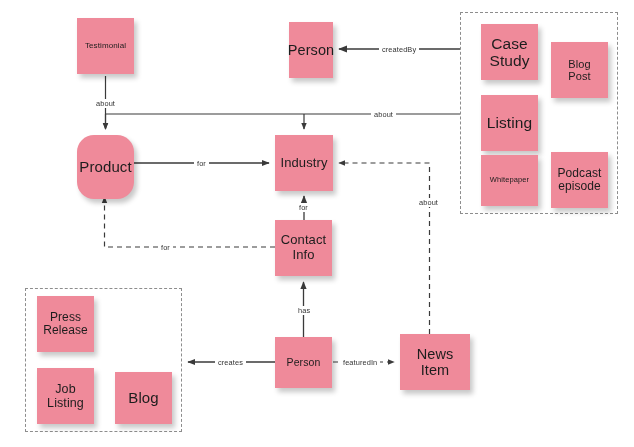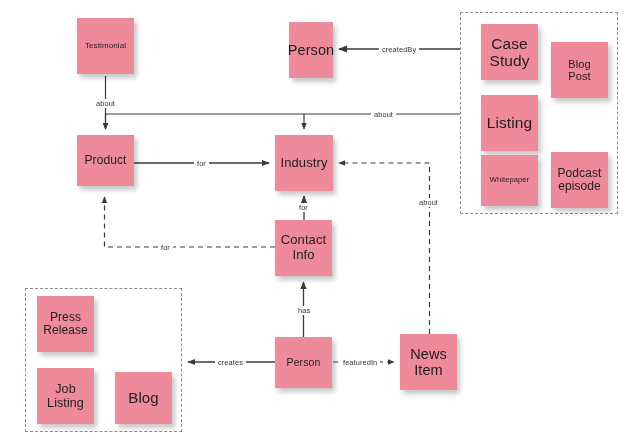--- a/index.html
+++ b/index.html
@@ -93,30 +93,30 @@
     <path d="M 333 362 L 394 362" fill="none" stroke="#3a3a3a" stroke-width="1.2" stroke-dasharray="5,4" marker-end="url(#arrow)"></path>
   </svg>
 
   <div class="group-box" style="left:460px; top:12px; width:158px; height:202px;"></div>
   <div class="group-box" style="left:25px; top:288px; width:157px; height:144px;"></div>
 
   <div class="note" style="left:77px; top:18px; width:57px; height:56px; font-size:8px;">Testimonial</div>
 
   <div class="note" style="left:289px; top:22px; width:44px; height:56px; font-size:14.5px;">Person</div>
 
-  <div class="note" style="left:77px; top:135px; width:57px; height:51px; font-size:12px;">Product</div>
+  <div class="note" style="left:77px; top:135px; width:57px; height:64px; font-size:15px;border-radius:17px;">Product</div>
 
   <div class="note" style="left:275px; top:135px; width:58px; height:56px; font-size:13px;">Industry</div>
 
   <div class="note" style="left:275px; top:220px; width:57px; height:56px; font-size:13px;">Contact
 Info</div>
 
   <div class="note" style="left:275px; top:337px; width:57px; height:51px; font-size:10.5px;">Person</div>
 
-  <div class="note" style="left:400px; top:334px; width:57px; height:56px; font-size:14.5px;">News
+  <div class="note" style="left:400px; top:334px; width:70px; height:56px; font-size:14.5px;">News
 Item</div>
 
   <div class="note" style="left:481px; top:24px; width:57px; height:56px; font-size:15.5px;">Case
 Study</div>
 
   <div class="note" style="left:551px; top:24px; width:57px; height:56px; font-size:11px;margin-top:18px;">Blog
 Post</div>
 
   <div class="note" style="left:481px; top:95px; width:57px; height:56px; font-size:15.5px;">Listing</div>
 

